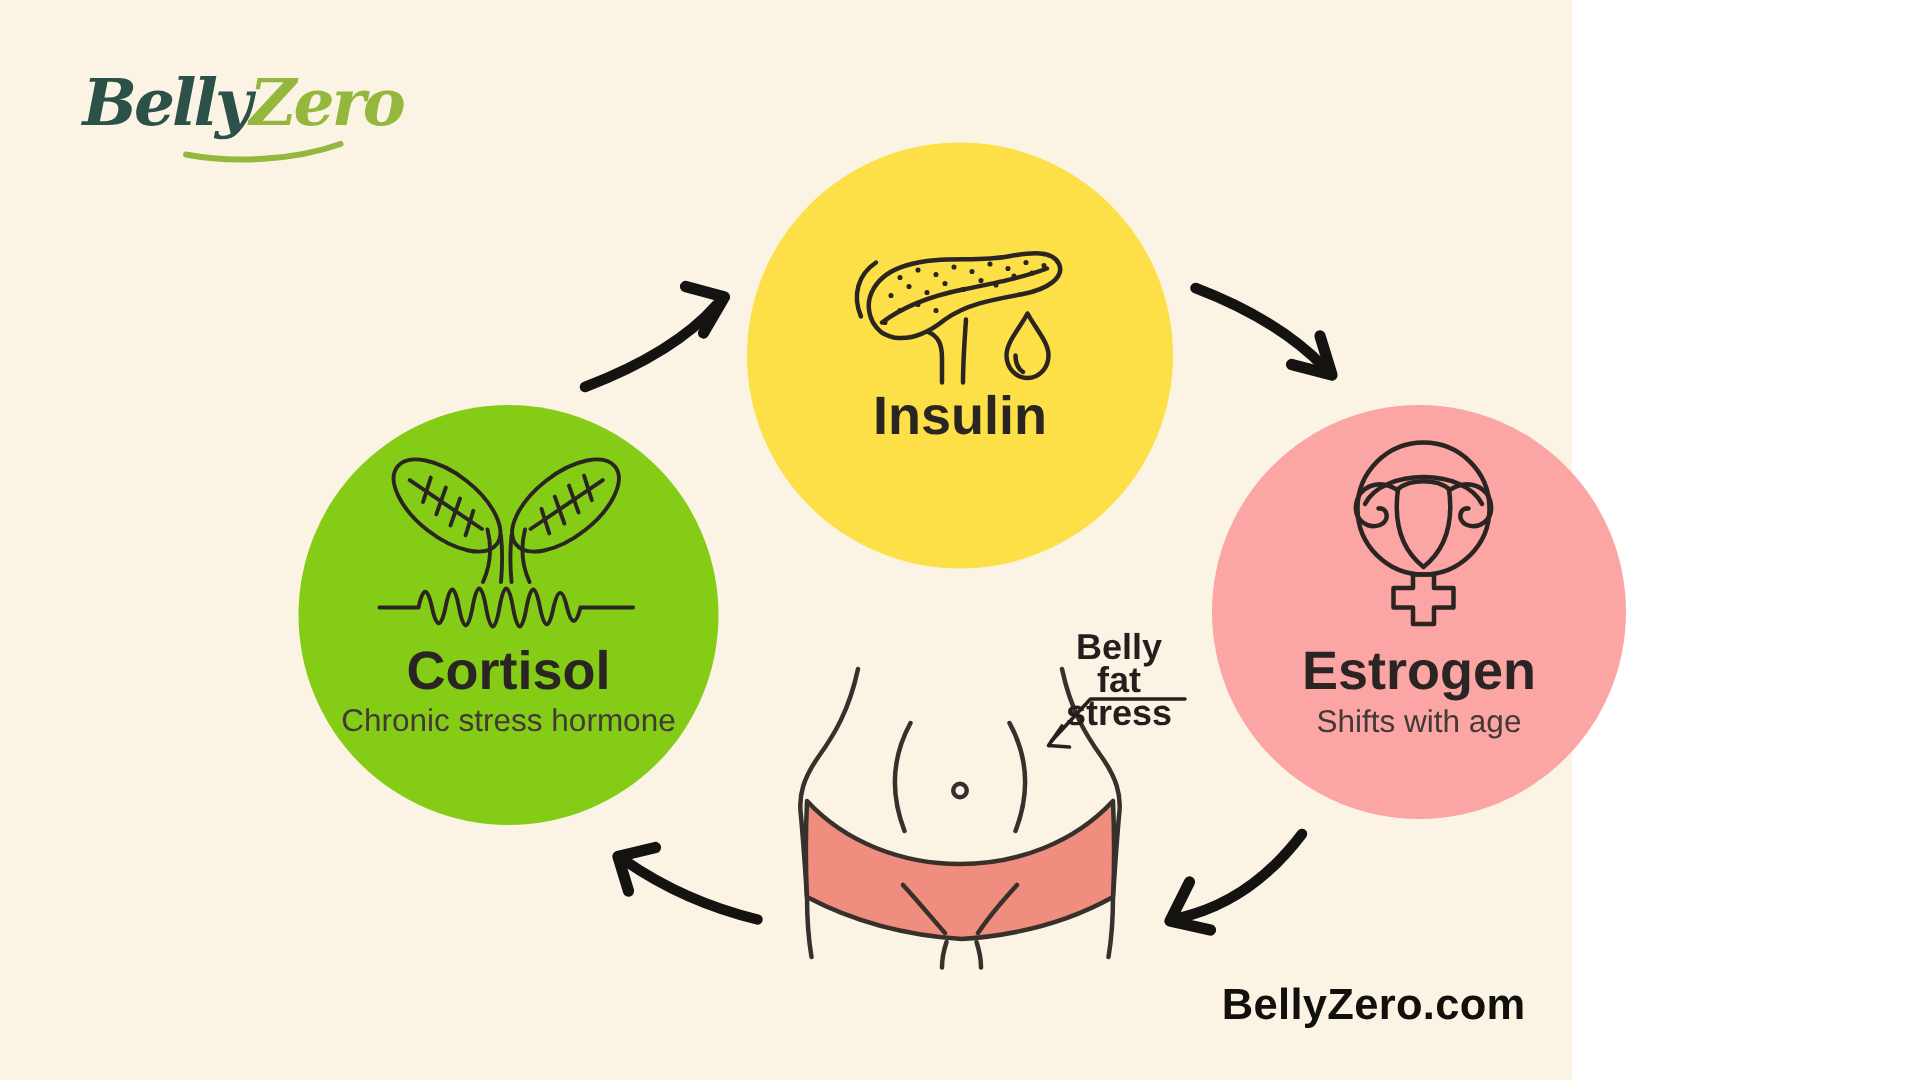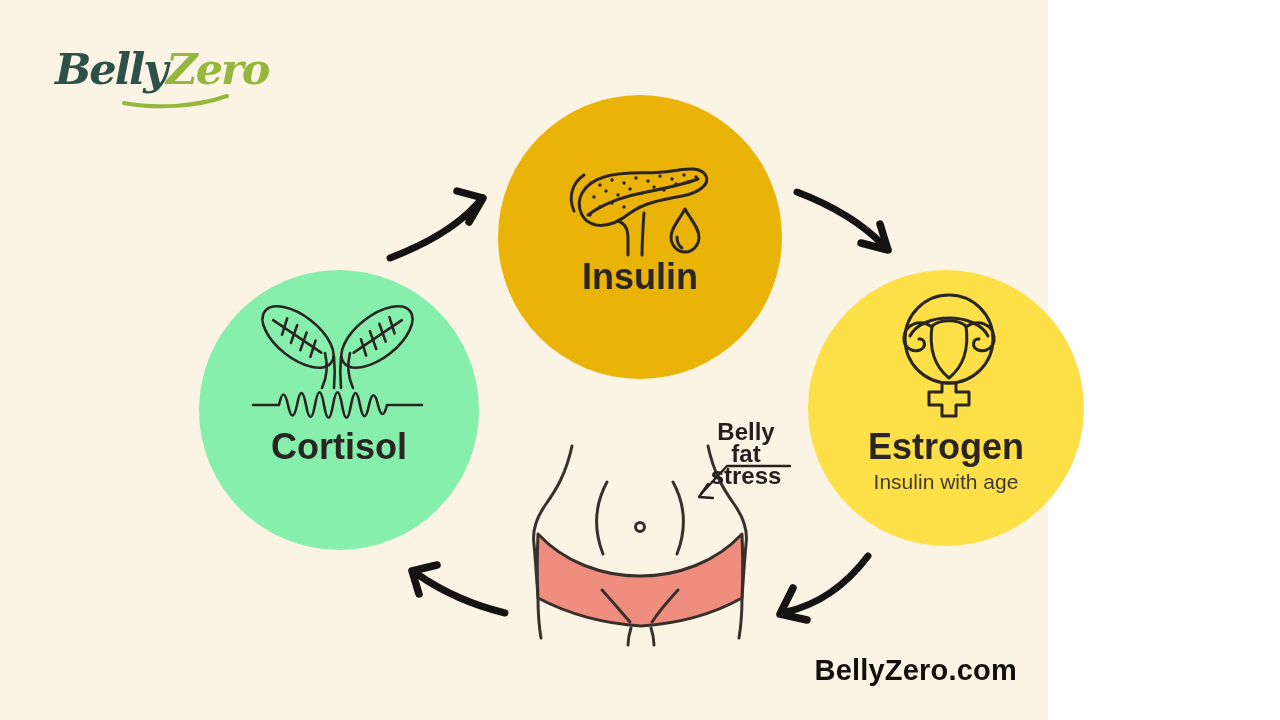--- a/index.html
+++ b/index.html
@@ -64,21 +64,21 @@
 
 <div class="stage">
 
   <div class="logo">
     <span class="belly">Belly</span><span class="zero">Zero</span>
     <svg viewBox="0 0 110 16">
       <path d="M3,9 C34,15 75,13 106,2" fill="none" stroke="#95b73d" stroke-width="4" stroke-linecap="round"></path>
     </svg>
   </div>
 
-  <div class="node node-insulin" style="background: #eab308;">
+  <div class="node node-insulin" style="background: #fde047;">
     <svg class="icon icon-pancreas" viewBox="0 0 150 112">
       <path class="ln" d="M18,62 C10,46 20,30 40,24 C62,17 86,22 108,18 C124,15 138,14 142,23 C146,32 134,40 118,43 C96,47 80,50 66,60 C56,68 44,74 32,72 C24,70 21,67 18,62 Z"></path>
       <path class="ln" d="M10,58 C4,44 8,30 20,22"></path>
       <path class="ln" d="M24,62 C40,50 58,44 78,40 C98,36 118,32 134,26"></path>
       <path class="ln" d="M54,68 C62,71 64,77 64,86 L64,102"></path>
       <path class="ln" d="M80,60 C79,74 78,88 78,102"></path>
       <path class="ln" d="M121,56 C115,67 107,75 107,84 C107,92 113,99 121,99 C129,99 135,92 135,84 C135,75 127,67 121,56 Z"></path>
       <path class="ln" d="M113,84 C113,89 115,93 118,95" stroke-width="2.4"></path>
       <g>
         <circle class="dot" cx="36" cy="32" r="1.7"></circle>
@@ -101,49 +101,50 @@
           <circle class="dot" cx="124" cy="29" r="1.7"></circle>
         <circle class="dot" cx="36" cy="54" r="1.7"></circle>
           <circle class="dot" cx="48" cy="50" r="1.7"></circle>
         <circle class="dot" cx="60" cy="54" r="1.7"></circle>
           <circle class="dot" cx="26" cy="62" r="1.7"></circle>
       </g>
     </svg>
     <div class="node-title">Insulin</div>
   </div>
 
-  <div class="node node-cortisol" style="background: #86efac;">
+  <div class="node node-cortisol" style="background: #84cc16;">
     <svg class="icon icon-adrenal" viewBox="0 0 185 130">
       <g transform="translate(53,42) rotate(38)">
         <ellipse class="ln2" rx="42" ry="21"></ellipse>
         <path class="ln2" d="M-30,2 L28,-2"></path>
         <path class="ln2" d="M-20,-8 L-14,8 M-8,-9 L-2,9 M4,-9 L10,9 M16,-8 L22,8"></path>
       </g>
       <g transform="translate(132,42) rotate(-38)">
         <ellipse class="ln2" rx="42" ry="21"></ellipse>
         <path class="ln2" d="M-28,-2 L30,2"></path>
         <path class="ln2" d="M-20,8 L-14,-8 M-8,9 L-2,-9 M4,9 L10,-9 M16,8 L22,-8"></path>
       </g>
       <path class="ln2" d="M80,58 C83,70 82,82 77,93 M89,62 C90,72 90,82 89,93 M96,62 C95,72 95,82 96,93 M105,58 C102,70 103,82 108,93"></path>
       <path class="ln2" d="M8,110 H34 C37,96 40,96 43,110 C46,124 49,124 52,110 C55,94 58,94 61,110 C64,126 67,126 70,110 C73,93 76,93 79,110 C82,127 85,127 88,110 C91,93 94,93 97,110 C100,127 103,127 106,110 C109,94 112,94 115,110 C118,125 121,125 124,110 C127,97 130,97 133,110 C136,122 139,122 142,110 H177"></path>
     </svg>
     <div class="node-title">Cortisol</div>
+    <div class="node-sub">Chronic stress hormone</div>
   </div>
 
-  <div class="node node-estrogen" style="background: #fde047;">
+  <div class="node node-estrogen" style="background: #fca5a5;">
     <svg class="icon icon-uterus" viewBox="0 0 122 126">
       <circle class="ln" cx="61" cy="47" r="44"></circle>
       <path class="ln" d="M54,91 L68,91 L68,100 L81,100 L81,113 L68,113 L68,124 L54,124 L54,113 L41,113 L41,100 L54,100 Z"></path>
       <path class="ln" d="M22,44 C34,20 88,20 100,44"></path>
       <path class="ln" d="M44,34 C41,56 46,74 61,86 C76,74 81,56 78,34 C70,27 52,27 44,34 Z"></path>
       <path class="ln" d="M44,35 C31,26 17,33 16,45 C15,55 24,61 32,58 C39,55 37,46 31,47"></path>
       <path class="ln" d="M78,35 C91,26 105,33 106,45 C107,55 98,61 90,58 C83,55 85,46 91,47"></path>
     </svg>
     <div class="node-title">Estrogen</div>
-    <div class="node-sub">Insulin with age</div>
+    <div class="node-sub">Shifts with age</div>
   </div>
 
   <svg class="torso" viewBox="0 0 260 240">
     <path class="bodyline" d="M62,14 C56,42 46,58 36,72 C26,86 22,98 24,112 C26,134 27,152 28,166 C28,180 29,194 31,206"></path>
     <path class="bodyline" d="M198,14 C204,42 214,58 224,72 C234,86 238,98 236,112 C234,134 233,152 232,166 C232,180 231,194 229,206"></path>
     <path class="bodyline" d="M97,50 C85,72 83,96 93,122"></path>
     <path class="bodyline" d="M163,50 C175,72 177,96 167,122"></path>
     <circle class="bodyline" cx="130" cy="95" r="4.5"></circle>
     <path class="panty" d="M28,102 C80,158 180,158 232,102 C233,126 233,146 232,166 C198,185 162,192 131,194 C100,192 64,185 28,166 C27,146 27,124 28,102 Z"></path>
     <path class="bodyline" d="M92,158 C103,170 112,181 120,190"></path>

